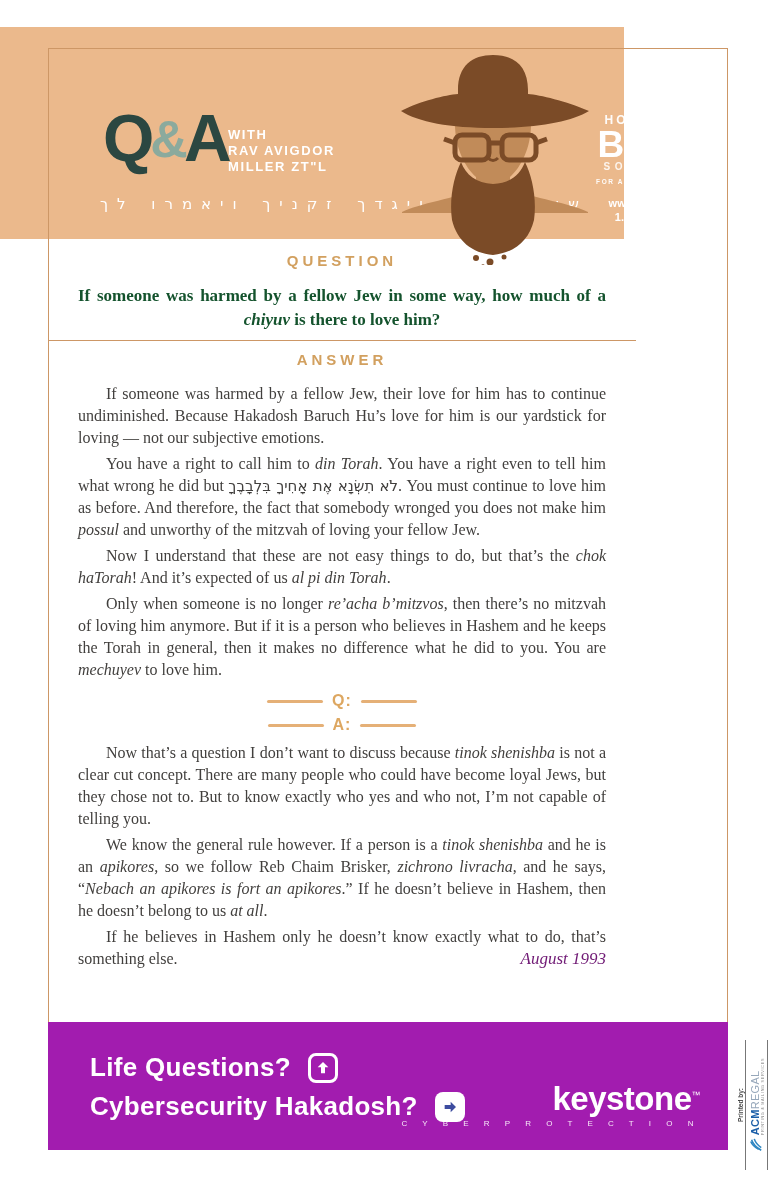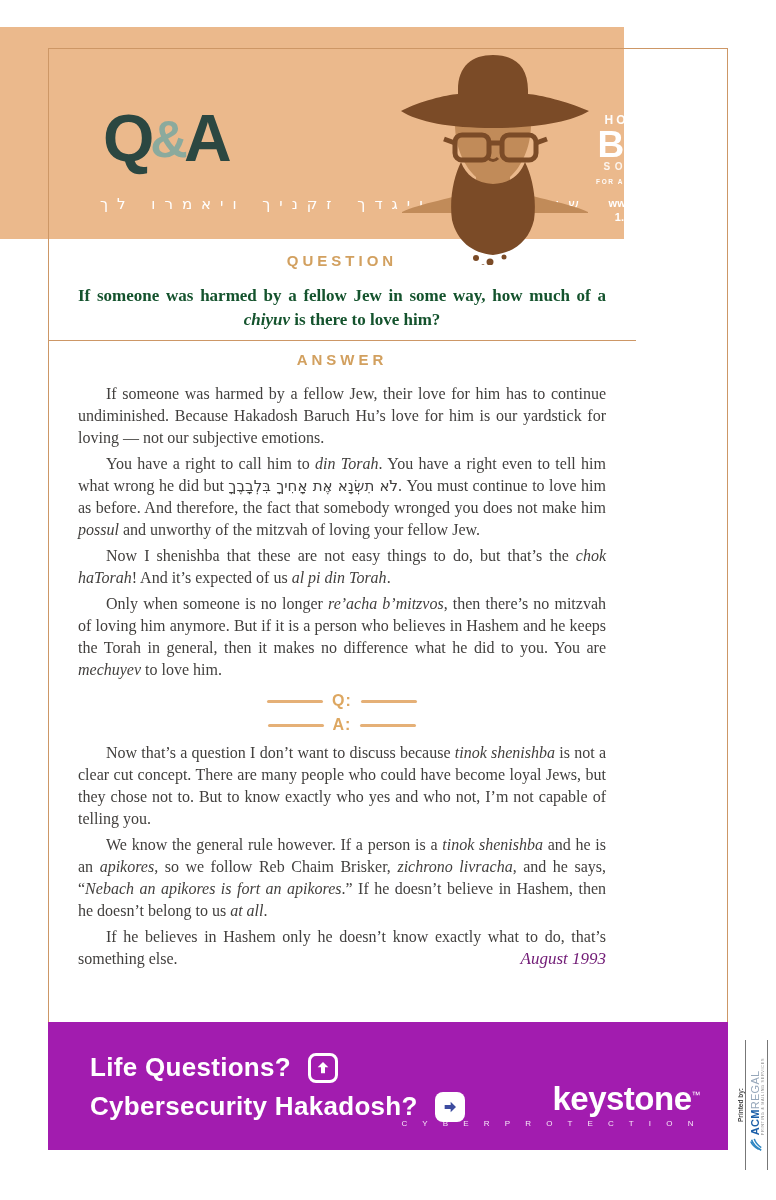--- a/index.html
+++ b/index.html
@@ -122,20 +122,25 @@
   .printer-tagline { font-size:3.8px; letter-spacing:.7px; color:#8a8a8a; text-align:center; }
 </style>
 </head>
 <body>
 
 <div class="page">
 
   <div class="banner">
     <div class="qa-logo">
       <span class="q">Q</span><span class="amp">&amp;</span><span class="a">A</span>
+    </div>
+    <div class="with-block">
+      <div>WITH</div>
+      <div>RAV AVIGDOR</div>
+      <div>MILLER ZT"L</div>
     </div>
     <div class="hebrew-verse">שאל אביך ויגדך זקניך ויאמרו לך</div>
     <div class="hosted-block">
       <div class="hosted-by">HOSTED BY</div>
       <div class="bulk-name">BULK</div>
       <div class="bulk-sub">SOLUTIONS</div>
       <div class="bulk-tag">FOR ALL YOUR TELECOM NEEDS</div>
       <div class="bulk-site">www.bulkvs.com</div>
       <div class="bulk-phone">1.855.906.0901</div>
     </div>
@@ -170,21 +175,21 @@
     </div>
 
     <div class="section-divider"></div>
 
     <div class="answer-block">
       <div class="section-heading">ANSWER</div>
 
       <div>
           <p class="body-para first-para"><span>If someone was harmed by a fellow Jew, their love for him has to continue undiminished. Because Hakadosh Baruch Hu’s love for him is our yardstick for loving — not our subjective emotions.</span></p>
           <p class="body-para"><span>You have a right to call him to </span><i>din Torah</i><span>. You have a right even to tell him what wrong he did but </span><span class="heb" dir="rtl">לֹא תִשְׂנָא אֶת אָחִיךָ בִּלְבָבֶךָ</span><span>. You must continue to love him as before. And therefore, the fact that somebody wronged you does not make him </span><i>possul</i><span> and unworthy of the mitzvah of loving your fellow Jew.</span></p>
-          <p class="body-para"><span>Now I shenishba that these are not easy things to do, but that’s the </span><i>chok haTorah</i><span>! And it’s expected of us </span><i>al pi din Torah</i><span>.</span></p>
+          <p class="body-para"><span>Now I understand that these are not easy things to do, but that’s the </span><i>chok haTorah</i><span>! And it’s expected of us </span><i>al pi din Torah</i><span>.</span></p>
           <p class="body-para"><span>Only when someone is no longer </span><i>re’acha b’mitzvos</i><span>, then there’s no mitzvah of loving him anymore. But if it is a person who believes in Hashem and he keeps the Torah in general, then it makes no difference what he did to you. You are </span><i>mechuyev</i><span> to love him.</span></p>
         </div>
 
       <div class="qa-divider">
         <span class="dash"></span>
         <span class="qa-label">Q:</span>
         <span class="dash"></span>
       </div>
 
 

